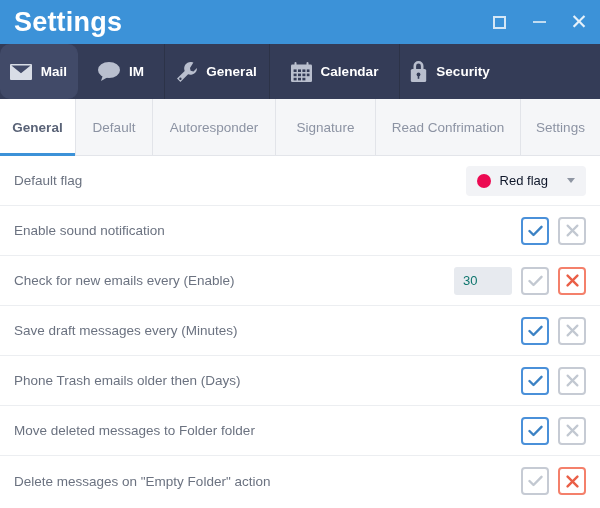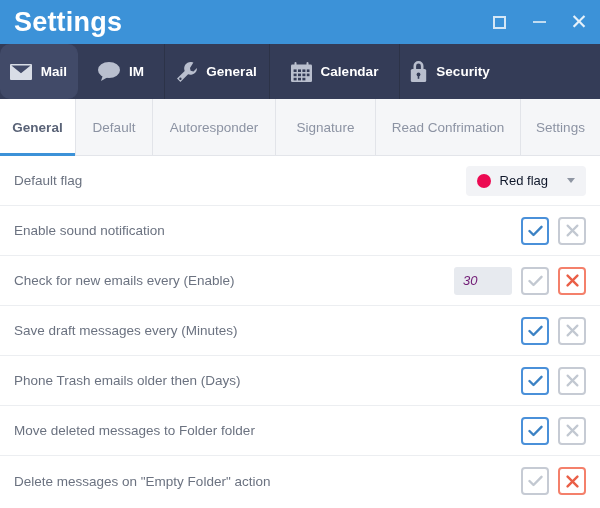--- a/index.html
+++ b/index.html
@@ -176,27 +176,26 @@
     gap: 9px;
   }
 
   
   .num-input {
     width: 58px;
     height: 28px;
     background: #e7eaef;
     border: none;
     border-radius: 3px;
-    color: #701a75;
+    color: #0f766e;
     font-size: 13px;
     font-family: "Liberation Sans", sans-serif;
     padding: 0 9px;
     box-sizing: border-box;
     outline: none;
-    font-style: italic;
   }
 
   
   .tgl {
     width: 28px;
     height: 28px;
     border-radius: 4px;
     border: 2px solid #c6cbd4;
     background: #ffffff;
     display: flex;

